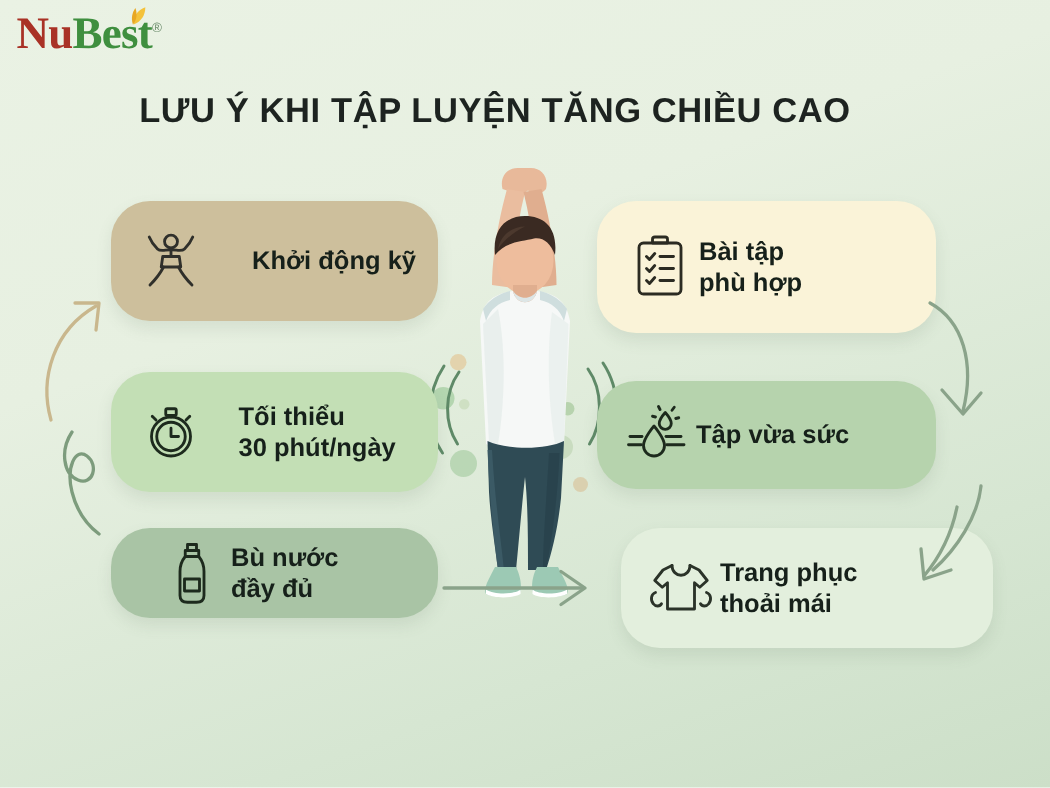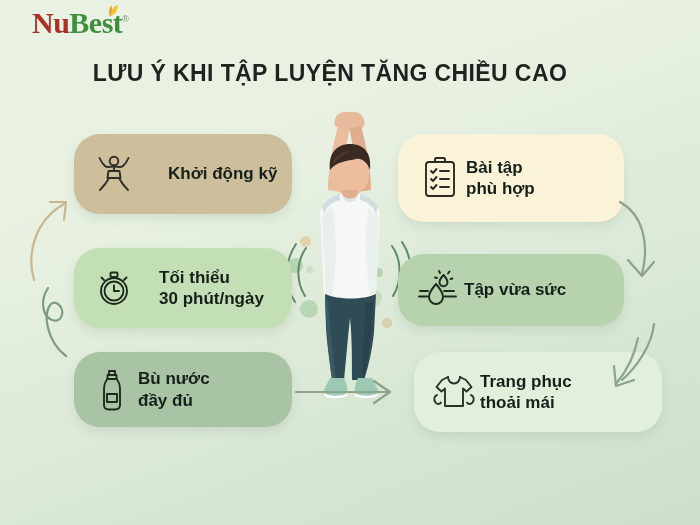--- a/index.html
+++ b/index.html
@@ -16,21 +16,21 @@
     position: relative;
     width: 700px;
     height: 525px;
     background: linear-gradient(160deg, #eaf2e4 0%, #e7f0e1 35%, #d6e6d2 75%, #ccdfc8 100%);
     overflow: hidden;
   }
 
   
   #logo {
     position: absolute;
-    left: 32px;
+    left: 11px;
     top: 8px;
     font-family: "Liberation Serif", serif;
     font-size: 30px;
     font-weight: bold;
     letter-spacing: -0.5px;
     line-height: 1;
     white-space: nowrap;
   }
   #logo .nu  { color: #a93226; }
   #logo .best{ color: #3f8f3f; }
@@ -86,22 +86,22 @@
     color: #16201a;
     line-height: 1.25;
     white-space: pre-line;
   }
 
   
   #card-warmup   { left: 74px; top: 134px; width: 218px; height: 80px;
                    background:#cdbf9c; padding: 0 12px 0 14px; gap: 28px; }
   #card-duration { left: 74px; top: 248px; width: 218px; height: 80px;
                    background:#c3dfb5; padding: 0 12px 0 14px; gap: 19px; }
-  #card-hydrate  { left: 74px; top: 352px; width: 218px; height: 75px;
-                   background:#a9c4a5; padding: 0 12px 0 12px; }
+  #card-hydrate  { left: 74px; top: 352px; width: 218px; height: 60px;
+                   background:#a9c4a5; padding: 0 12px 0 28px; }
 
   
   #card-exercise { left: 398px; top: 134px; width: 226px; height: 88px;
                    background:#faf3d8; padding: 0 12px 0 16px; }
   #card-moderate { left: 398px; top: 254px; width: 226px; height: 72px;
                    background:#b6d3ad; padding: 0 12px 0 14px; }
   #card-clothes  { left: 398px; top: 352px; width: 248px; height: 80px;
                    background:#e3efdd; padding: 0 12px 0 14px; margin-left: 16px; }
 
   .card .card-label.two-line { font-size: 17px; }

